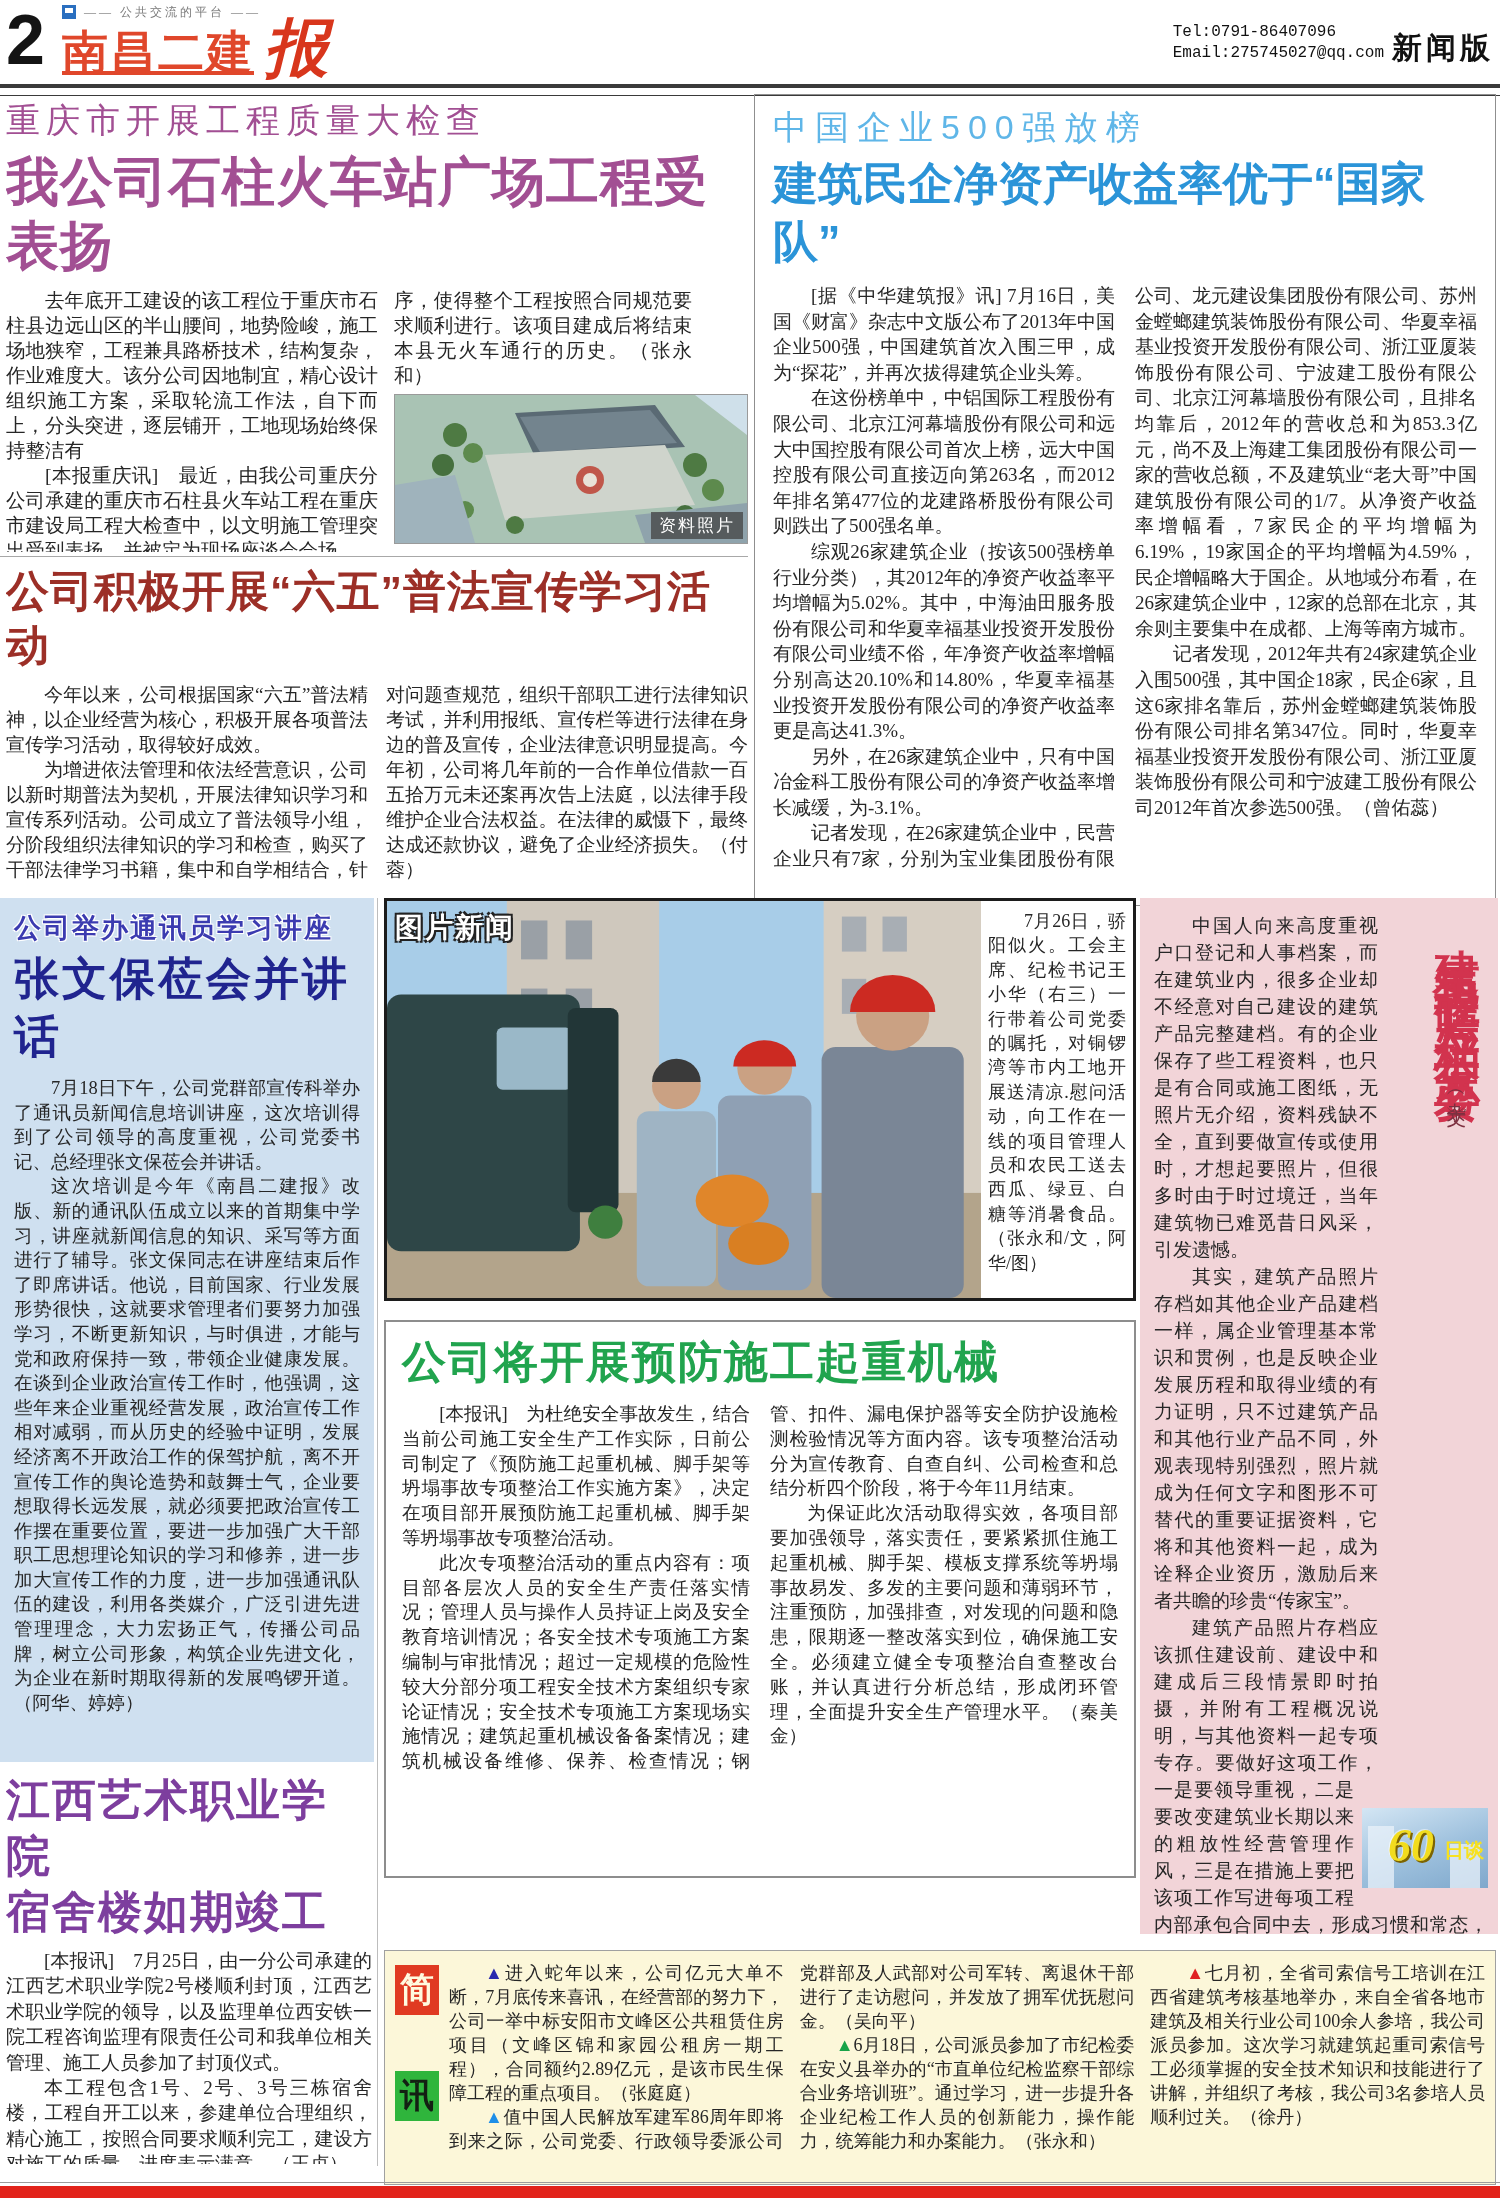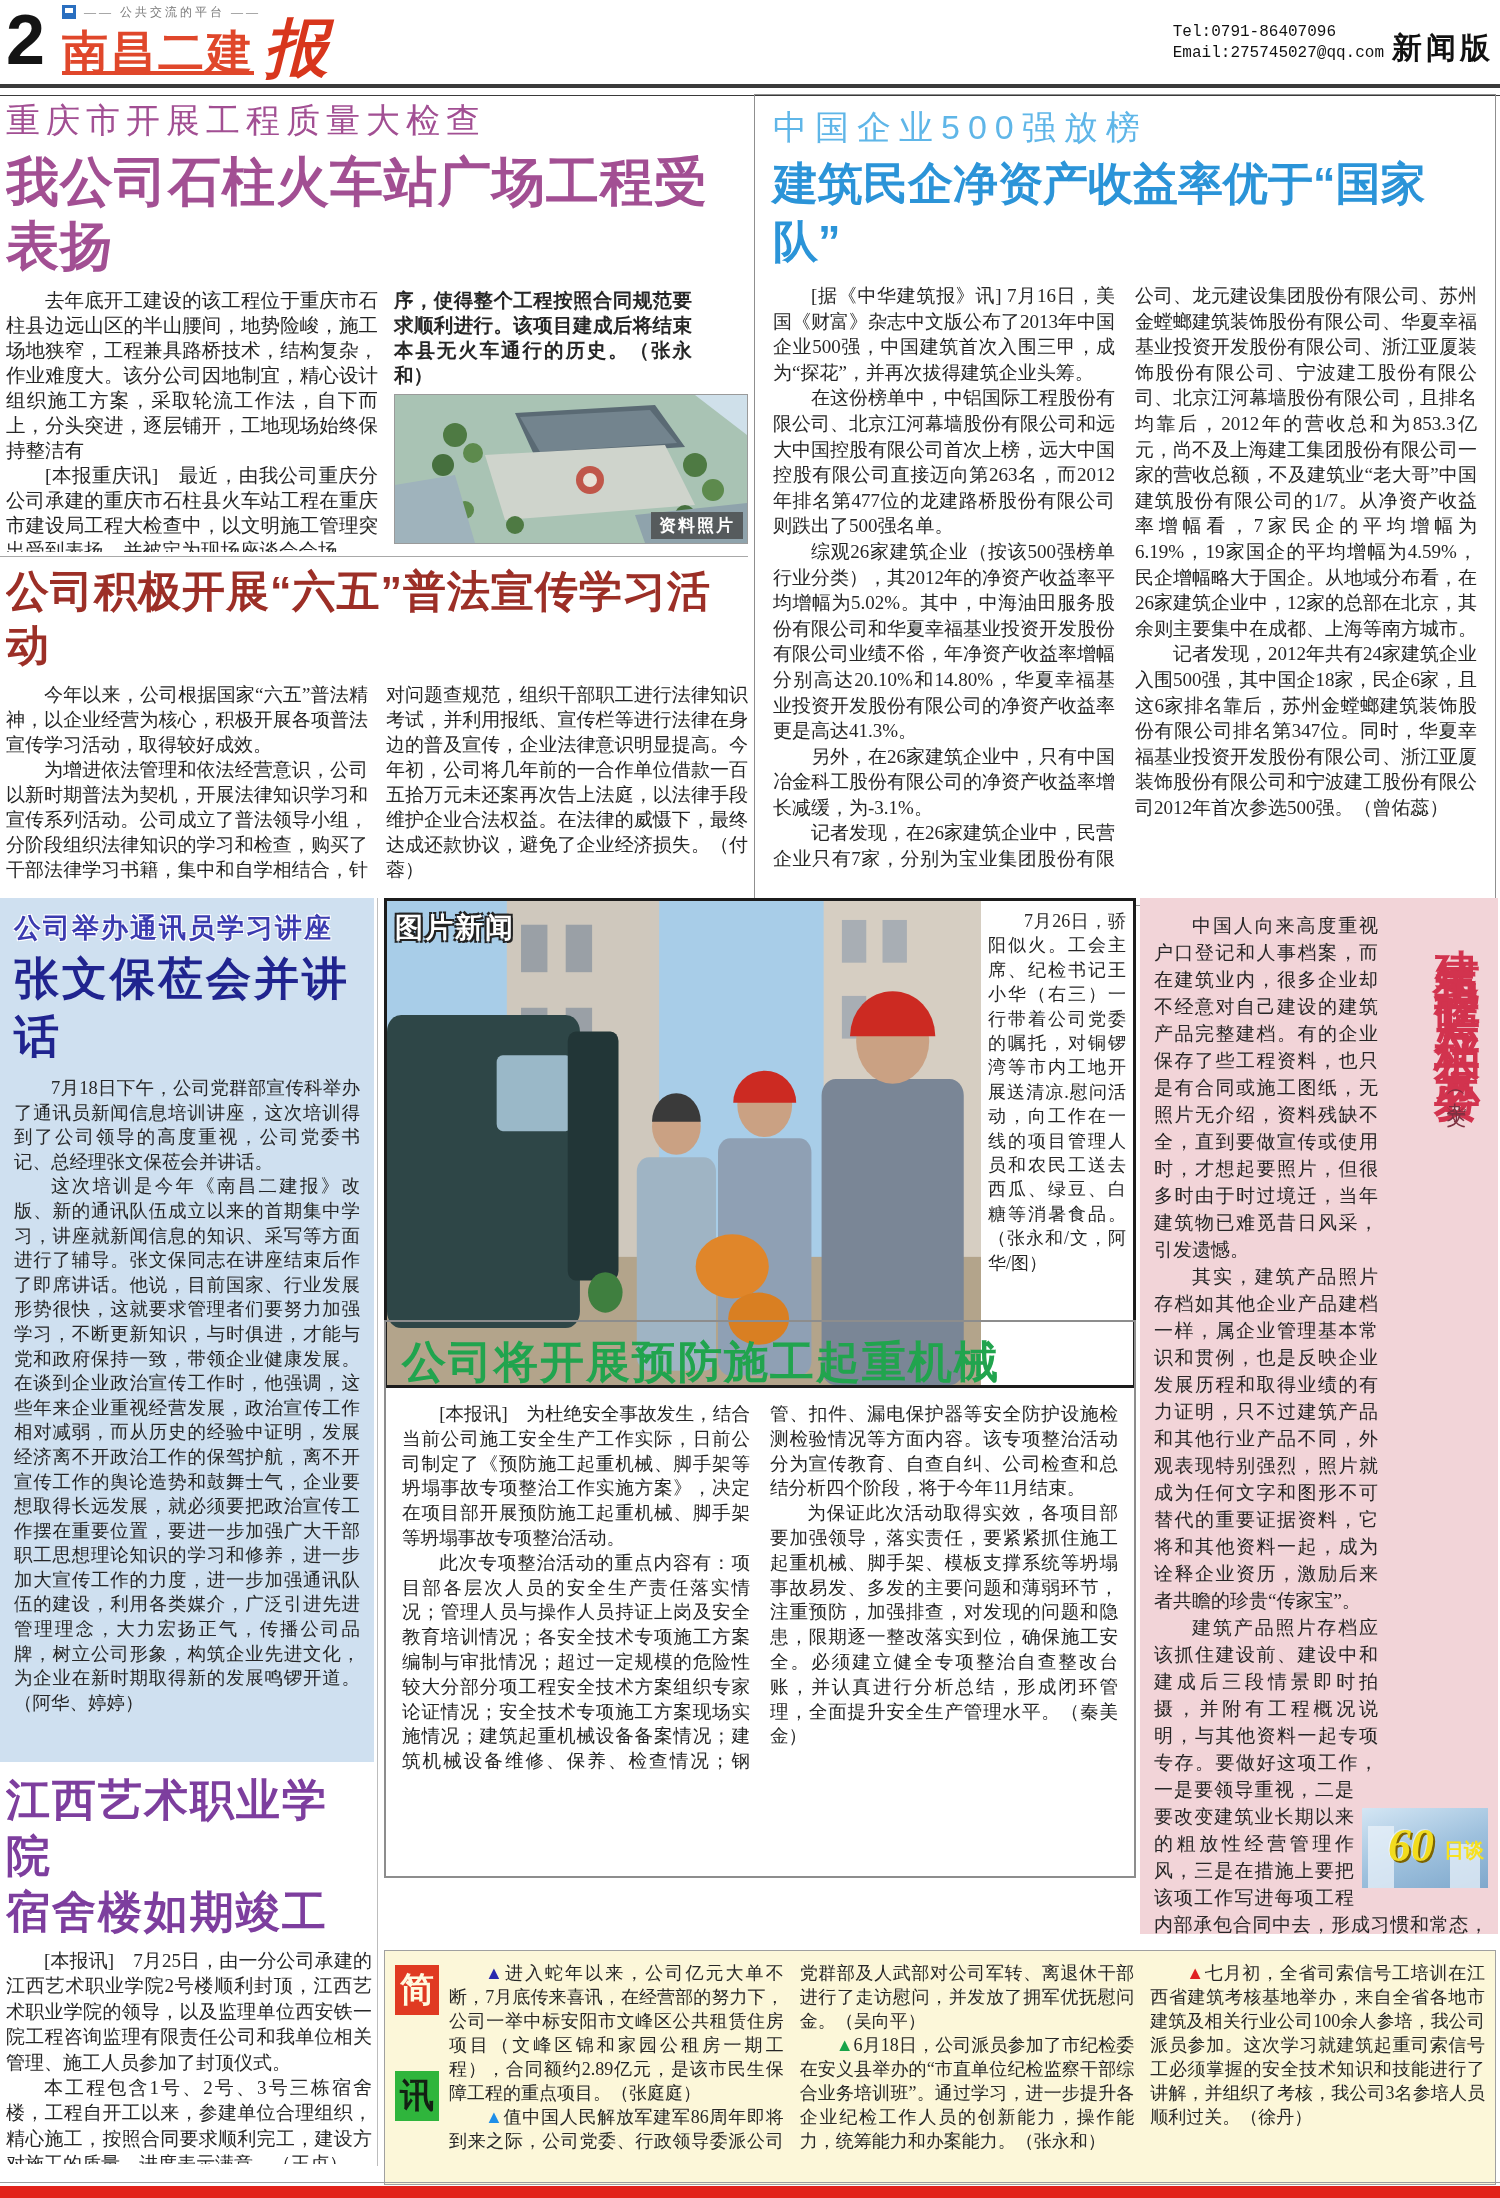--- a/index.html
+++ b/index.html
@@ -27,21 +27,21 @@
   .edition{position:absolute;right:6px;top:28px;font-size:30px;font-weight:bold;letter-spacing:4px;color:#111;}
   .header-rule{position:absolute;left:0;top:84px;width:1500px;height:7px;
                border-top:4px solid #3a3a3a;border-bottom:1px solid #3a3a3a;}
 
   
   .station{position:absolute;left:6px;top:98px;width:742px;height:454px;overflow:hidden;}
   .station .kicker{font-size:34px;color:var(--c-magenta,#a24f93);letter-spacing:6px;font-weight:500;}
   .station .headline{font-size:53px;font-weight:bold;color:var(--c-magenta,#a24f93);letter-spacing:1px;line-height:64px;margin:6px 0 10px;}
   .station-body{display:flex;gap:16px;font-size:19.5px;line-height:25px;}
   .station-c1{width:372px;}
-  .station-c2{width:298px;font-weight:bold;}
+  .station-c2{width:298px;}
   .photoA{position:relative;width:352px;height:148px;margin-top:6px;border:1px solid #9a9a9a;}
   .photoA svg{display:block;width:100%;height:100%;}
   .photoA-label{position:absolute;right:4px;bottom:4px;background:rgba(70,70,70,.78);color:#fff;
                 font-size:17px;padding:1px 8px;letter-spacing:2px;font-family:"Liberation Sans","DejaVu Sans",sans-serif;}
 
   .hrule1{position:absolute;left:0;top:556px;width:748px;height:1px;background:#a8a8a8;}
 
   
   .pufa{position:absolute;left:6px;top:564px;width:742px;height:328px;overflow:hidden;}
   .pufa .headline{font-size:43px;font-weight:bold;color:var(--c-dark_red,#9c2f27);letter-spacing:1px;line-height:54px;margin-bottom:10px;}
@@ -63,21 +63,21 @@
   .lecture-body{font-size:18.5px;line-height:24.6px;}
 
   
   .dorm{position:absolute;left:6px;top:1772px;width:366px;height:392px;overflow:hidden;}
   .dorm .headline{font-size:44px;font-weight:bold;color:var(--c-purple,#7d3e9e);letter-spacing:2px;line-height:56px;}
   .dorm-body{margin-top:8px;font-size:19px;line-height:25.4px;}
 
   .vrule{position:absolute;left:377px;top:898px;width:1px;height:1268px;background:#bdbdbd;}
 
   
-  .pnews{position:absolute;left:384px;top:898px;width:752px;height:490px;border:3px solid #1c1c1c;
+  .pnews{position:absolute;left:384px;top:898px;width:752px;height:403px;border:3px solid #1c1c1c;
          box-sizing:border-box;display:flex;background:#fff;}
   .pnews-img{position:relative;flex:1;overflow:hidden;}
   .pnews-img svg{display:block;width:100%;height:100%;}
   .pnews-label{position:absolute;left:8px;top:8px;font-size:28px;font-weight:bold;color:#fff;letter-spacing:2px;
                font-family:"Liberation Sans","DejaVu Sans",sans-serif;
                text-shadow:2px 2px 0 #222,-2px -2px 0 #222,2px -2px 0 #222,-2px 2px 0 #222;}
   .pnews-cap{width:152px;padding:8px 7px;box-sizing:border-box;font-size:18px;line-height:24.4px;}
   .pnews-cap p{text-indent:2em;}
 
   

